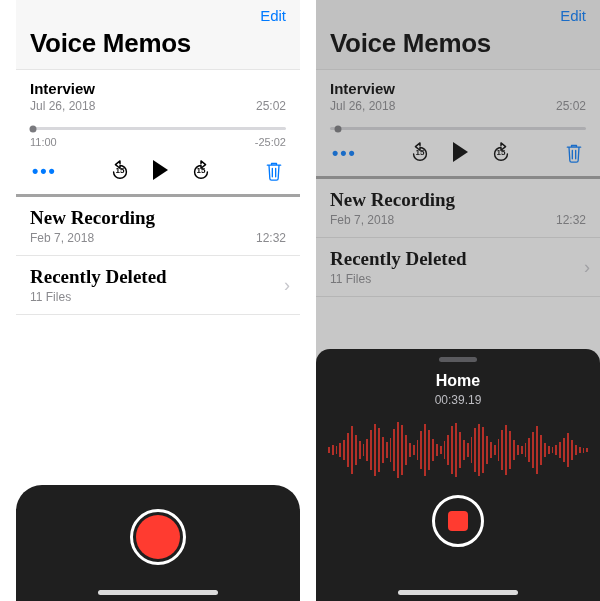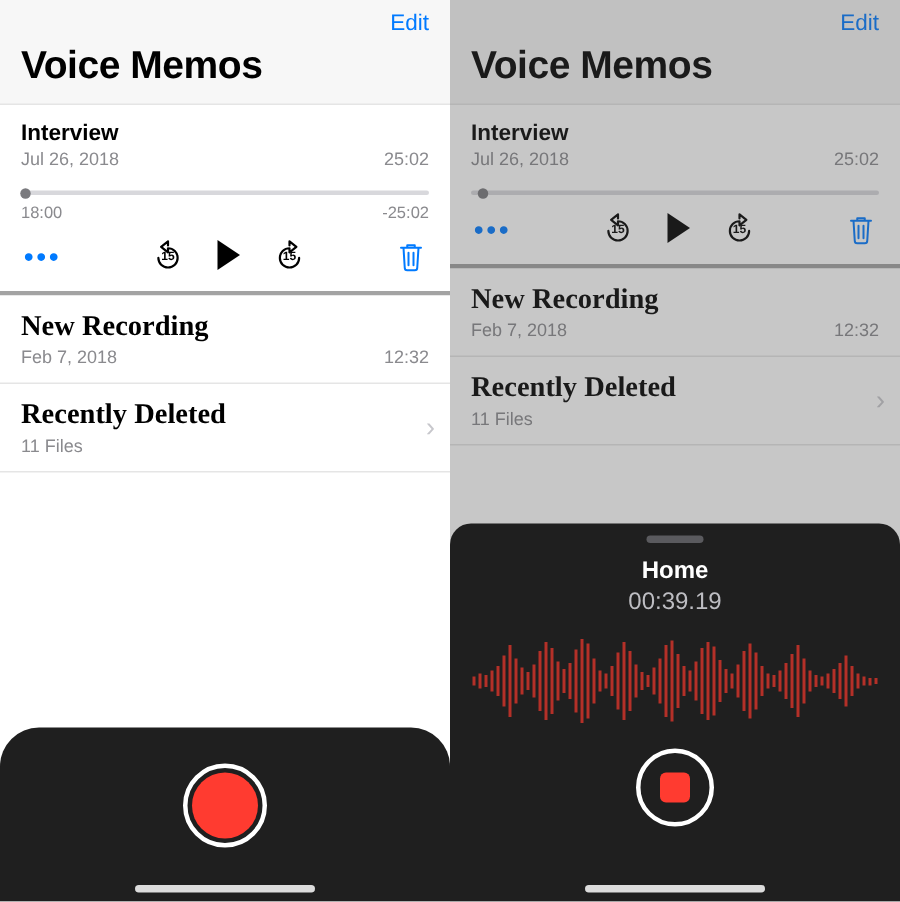--- a/index.html
+++ b/index.html
@@ -1,17 +1,17 @@
 <!DOCTYPE html>
 <html><head>
 <meta charset="utf-8">
 <style>
   * { box-sizing: border-box; margin: 0; padding: 0; font-family: -apple-system, "Helvetica Neue", Helvetica, Arial, sans-serif; -webkit-font-smoothing: antialiased; }
   body { width: 600px; height: 601px; display: flex; background: #fff; overflow: hidden; }
-  .panel { width: 300px; height: 601px; position: relative; display: flex; flex-direction: column; overflow: hidden; }
+  .panel { width: 300px; height: 601px; position: relative; display: flex; flex-direction: column; overflow: hidden; margin-left: 16px; }
   .panel.right::after { content:""; position:absolute; inset:0; background:rgba(80,80,80,0.32); pointer-events:none; z-index:5; }
 
   .header { background:#f7f7f7; padding: 4px 14px 10px 14px; border-bottom:1px solid #e5e5e5; }
   .edit-row { display:flex; justify-content:flex-end; height:22px; align-items:center; }
   .edit { color:#007aff; font-size:15px; }
   .title { font-size:26px; font-weight:700; letter-spacing:-0.3px; color:#000; margin-top:2px; }
 
   .expanded { border-bottom:3px solid #a3a3a3; padding: 10px 14px 12px 14px; background:#fff; }
   .rec-title { font-size:15px; font-weight:600; color:#000; }
   .meta-row { display:flex; justify-content:space-between; margin-top:2px; }
@@ -36,21 +36,21 @@
   
   .record-bar { position:absolute; left:0; right:0; bottom:0; height:116px; background:#1f1f1f; border-top-left-radius:26px; border-top-right-radius:26px; display:flex; flex-direction:column; align-items:center; z-index:10; }
   .record-bar .btn { margin-top:24px; width:56px; height:56px; border-radius:50%; border:3px solid #fff; display:flex; align-items:center; justify-content:center; }
   .record-bar .btn .dot { width:44px; height:44px; border-radius:50%; background:#ff3b30; }
   .homebar { position:absolute; bottom:6px; left:50%; transform:translateX(-50%); width:120px; height:5px; border-radius:3px; background:#dcdcdc; }
 
   
   .sheet { position:absolute; left:0; right:0; bottom:0; height:252px; background:#1f1f1f; border-top-left-radius:14px; border-top-right-radius:14px; z-index:10; display:flex; flex-direction:column; align-items:center; }
   .grabber { width:38px; height:5px; border-radius:3px; background:#5a5a5e; margin-top:8px; }
   .sheet-title { color:#fff; font-size:16px; font-weight:600; margin-top:10px; }
-  .sheet-time { color:#bdbdc2; font-size:16px; margin-top:3px; }
+  .sheet-time { color:#bdbdc2; font-size:12px; margin-top:3px; }
   .wave { height:62px; width:100%; margin-top:12px; display:flex; align-items:center; justify-content:center; gap:2px; padding:0 12px; overflow:hidden; }
   .wave span { width:2px; background:#b43028; display:block; }
   .stop-btn { margin-top:14px; width:52px; height:52px; border-radius:50%; border:3px solid #fff; display:flex; align-items:center; justify-content:center; }
   .stop-btn .sq { width:20px; height:20px; border-radius:4px; background:#ff3b30; }
   .sheet .homebar { background:#dcdcdc; }
 
   .skip-icon { position:relative; width:22px; height:22px; }
   .skip-icon svg { display:block; }
   .skip-icon .num { position:absolute; top:6px; left:0; width:22px; text-align:center; font-size:8px; font-weight:700; color:#000; }
 </style>
@@ -68,21 +68,21 @@
   <div class="expanded">
     <div class="rec-title">Interview</div>
     <div class="meta-row">
       <span class="meta">Jul 26, 2018</span>
       <span class="meta">25:02</span>
     </div>
     <div class="track">
       <div class="thumb" style="left:1%"></div>
     </div>
     <div class="time-row">
-      <span class="time">18:00</span>
+      <span class="time">11:00</span>
       <span class="time">-25:02</span>
     </div>
     <div class="controls">
       <span class="more">•••</span>
       <div class="center-controls">
         <div class="skip-icon">
           <svg width="22" height="22" viewBox="0 0 24 24">
               <path d="M12 4 V1 L7 5 l5 4 V6 a7 7 0 1 1-7 7" fill="none" stroke="#000" stroke-width="1.6" stroke-linecap="round" stroke-linejoin="round"></path>
             </svg>
           <span class="num">15</span>

